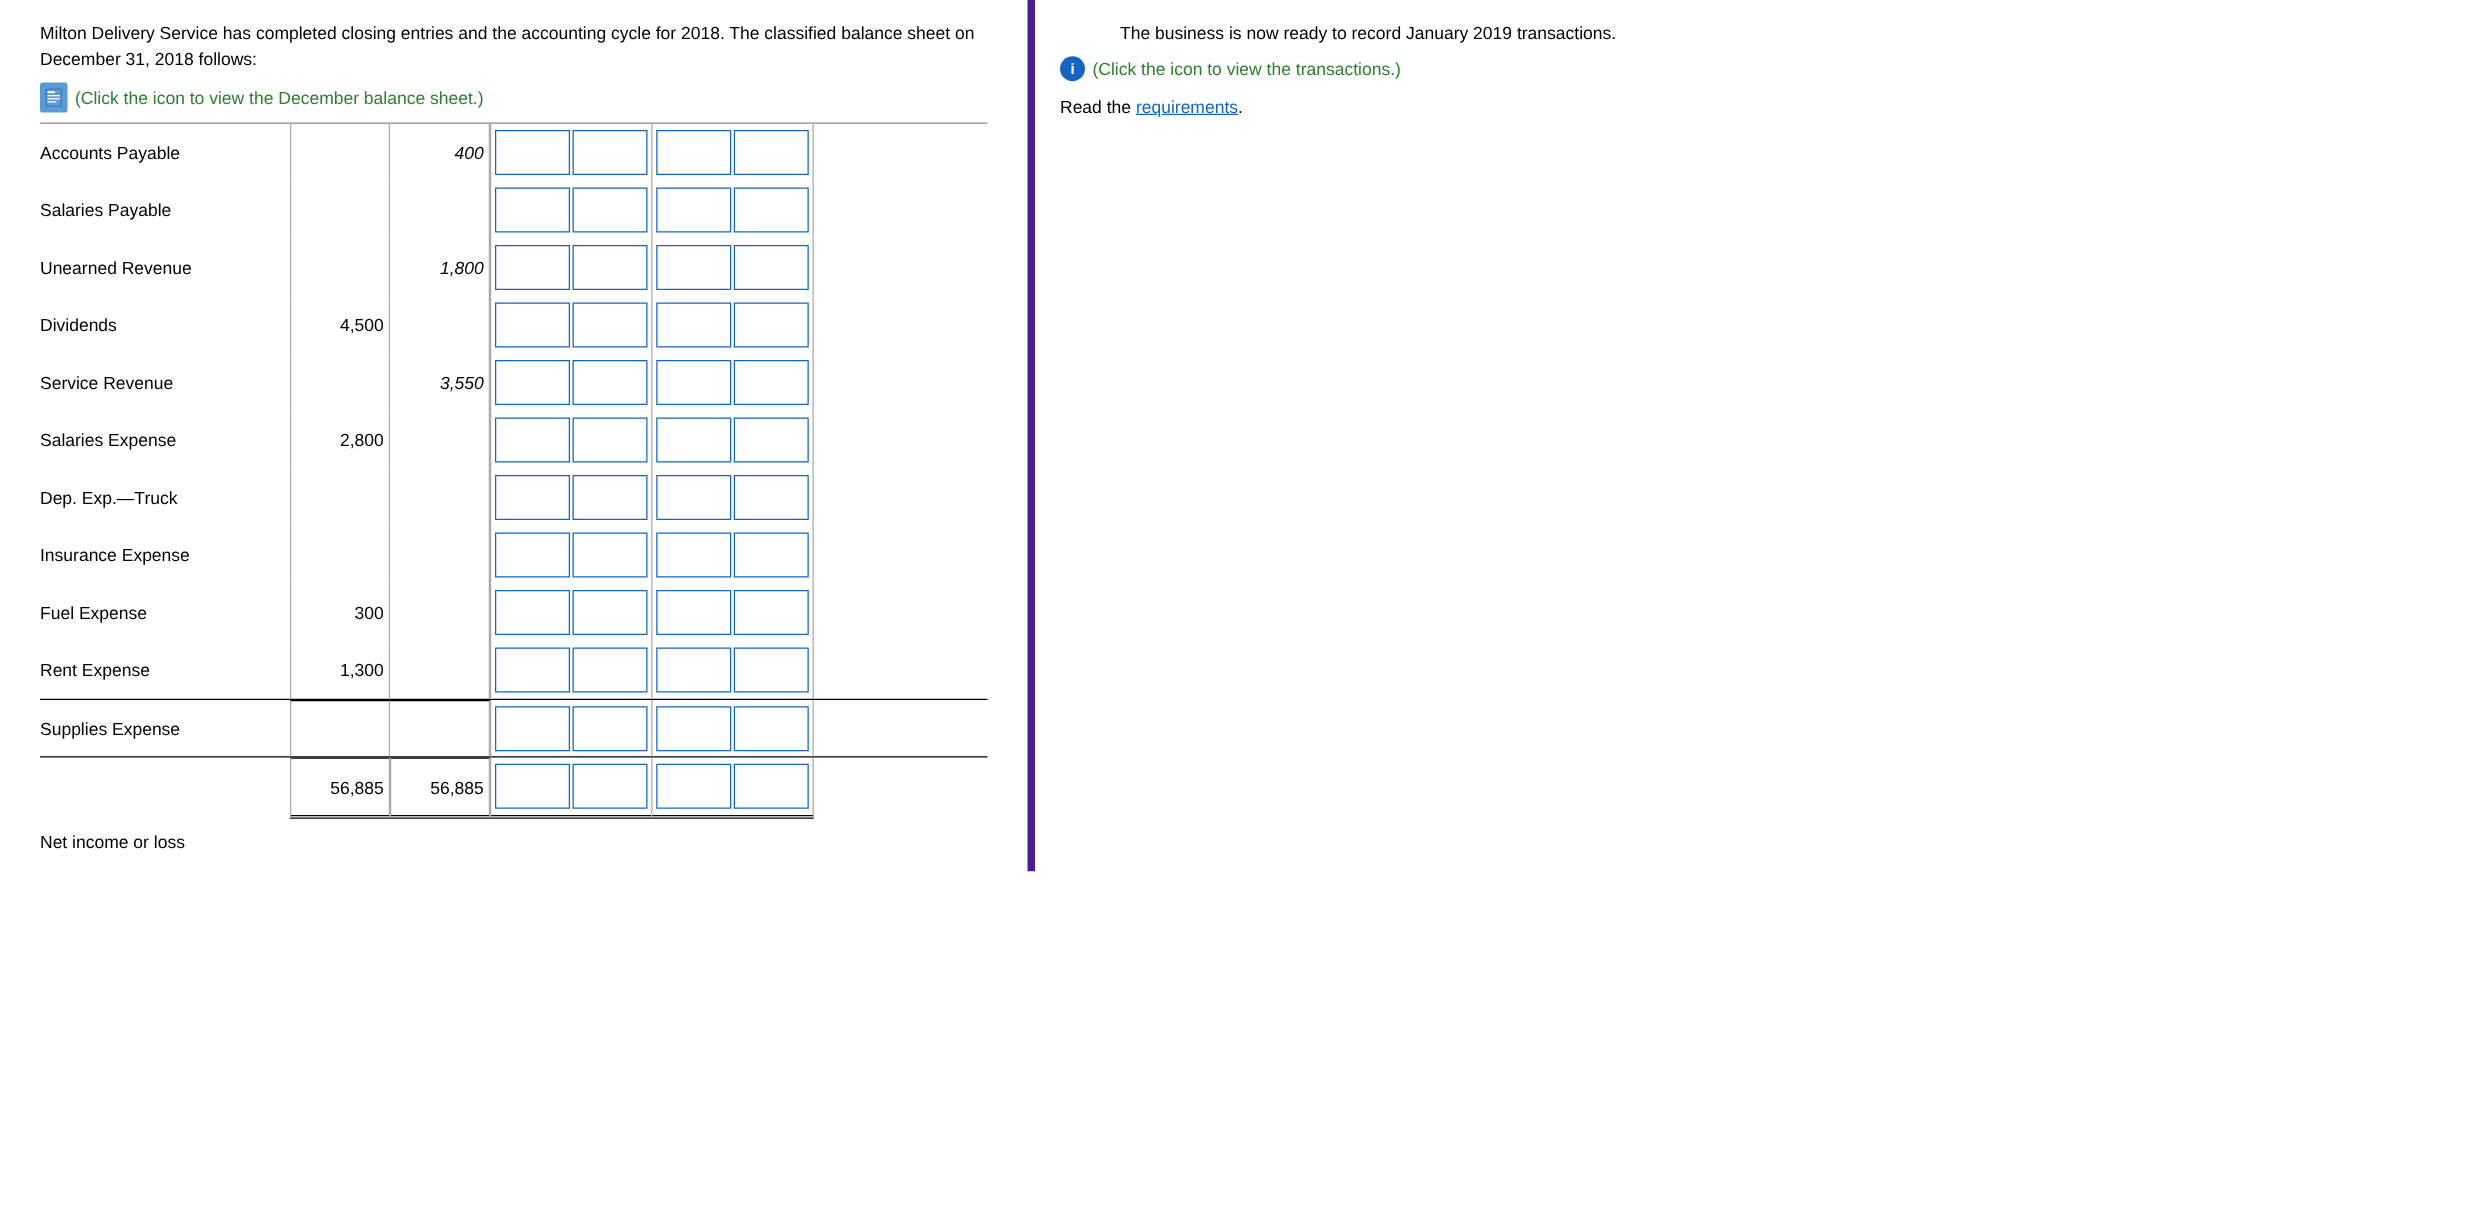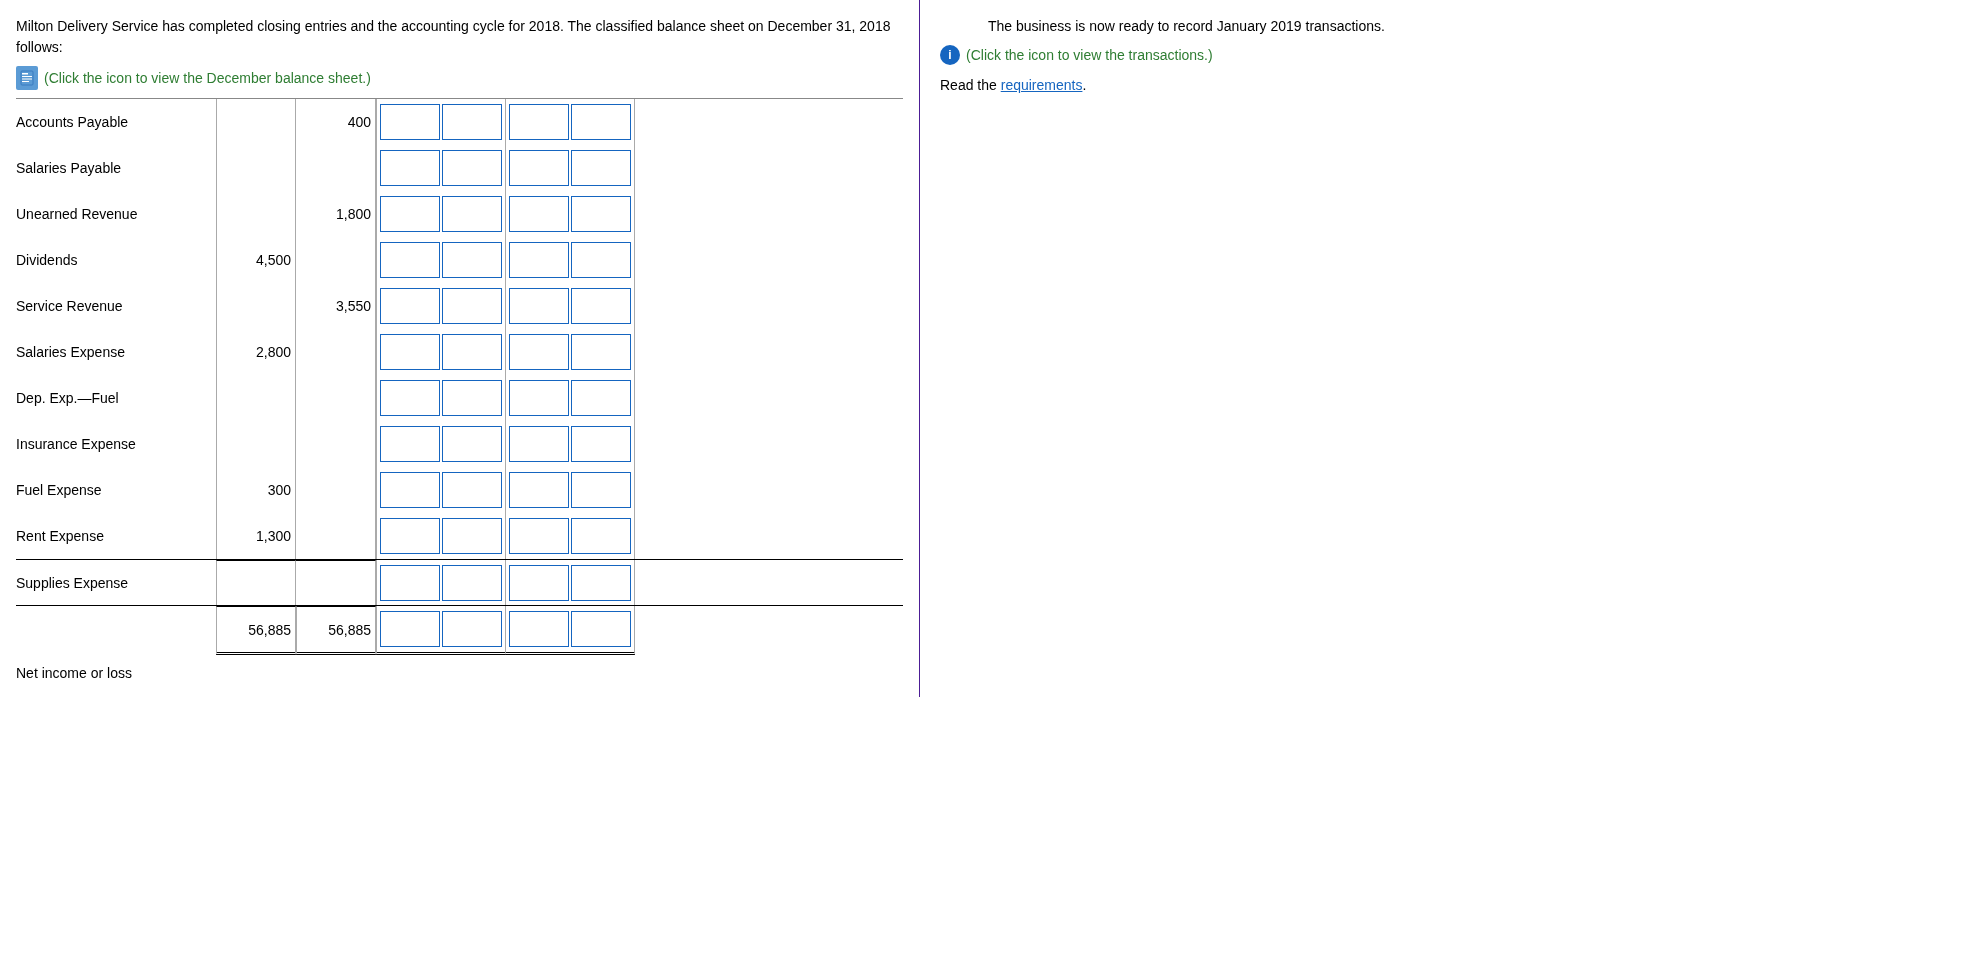--- a/index.html
+++ b/index.html
@@ -10,23 +10,23 @@
       color: #000;
       width: 1986px;
       min-height: 979px;
     }
     .page-container {
       display: flex;
       flex-direction: row;
       width: 100%;
     }
     .left-panel {
-      width: 920px;
-      padding: 16px 16px;
-      border-right: 1px solid #4c1d95;
+      width: 828px;
+      padding: 16px 32px;
+      border-right: 6px solid #4c1d95;
     }
     .right-panel {
       flex: 1;
       padding: 16px 20px;
     }
     .intro-text {
       font-size: 14px;
       line-height: 1.5;
       margin-bottom: 8px;
     }
@@ -109,20 +109,21 @@
     .col-credit {
       width: 80px;
       text-align: right;
       padding-right: 4px;
       font-size: 14px;
       border-right: 1px solid #aaa;
       height: 100%;
       display: flex;
       align-items: center;
       justify-content: flex-end;
+      font-style: italic;
     }
     .input-cell {
       width: 60px;
       height: 36px;
       border: 1.5px solid #1565c0;
       background: #fff;
       margin: 0 1px;
     }
     .col-inputs {
       display: flex;
@@ -295,21 +296,21 @@
       <div class="col-inputs">
         <input class="input-cell" type="text" style="">
         <input class="input-cell" type="text" style="">
       </div>
       <div class="col-inputs-right">
         <input class="input-cell" type="text" style="">
         <input class="input-cell" type="text" style="">
       </div>
     </div>
           <div class="ledger-row">
-      <div class="account-name">Dep. Exp.—Fuel</div>
+      <div class="account-name">Dep. Exp.—Truck</div>
       <div class="col-debit"></div>
       <div class="col-credit"></div>
       <div class="col-inputs">
         <input class="input-cell" type="text" style="">
         <input class="input-cell" type="text" style="">
       </div>
       <div class="col-inputs-right">
         <input class="input-cell" type="text" style="">
         <input class="input-cell" type="text" style="">
       </div>

